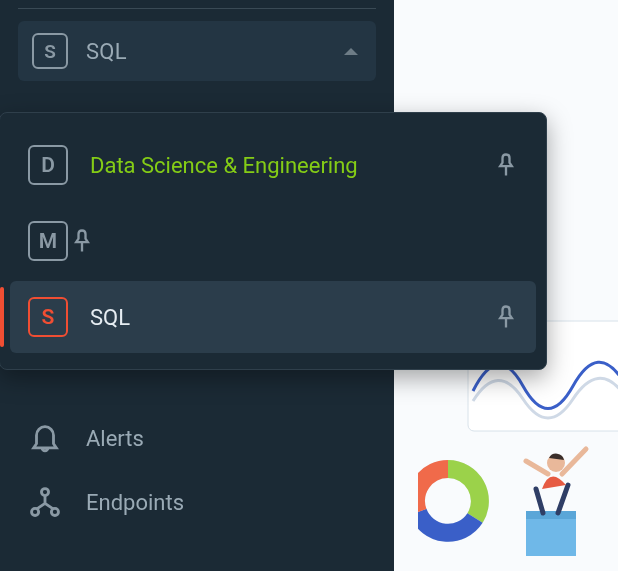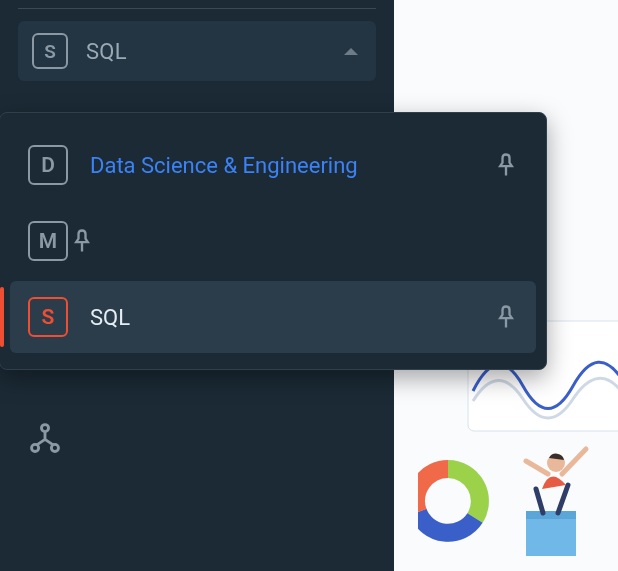--- a/index.html
+++ b/index.html
@@ -83,21 +83,21 @@
     border: 2px solid #8a99a4;
     border-radius: 6px;
     display: flex; align-items: center; justify-content: center;
     color: #8a99a4;
     font-weight: 600;
     font-size: 21px;
     flex-shrink: 0;
   }
   .dd-row .label {
     margin-left: 22px;
-    color: #3b82f6;
+    color: #84cc16;
     font-size: 22px;
     flex: 1;
   }
   .dd-row .pin {
     width: 28px; height: 28px;
     color: #8a99a4;
     flex-shrink: 0;
   }
 
   .dd-row.selected {
@@ -214,28 +214,36 @@
       <div class="label">SQL</div>
       <svg class="pin" viewBox="0 0 24 24" fill="none" stroke="currentColor" stroke-width="2">
         <path d="M12 3 L12 3 C14 3 15 4 15 6 L15 10 L17 13 L7 13 L9 10 L9 6 C9 4 10 3 12 3 Z"></path>
         <line x1="12" y1="13" x2="12" y2="21"></line>
       </svg>
     </div>
 
   </div>
 
   <div class="nav-stack">
+    <div class="nav-item">
+      <svg class="icon" viewBox="0 0 24 24" fill="none" stroke="currentColor" stroke-width="2">
+        <path d="M18 16 L18 10 a6 6 0 0 0 -12 0 L6 16 L4 19 L20 19 Z"></path>
+        <path d="M10 19 a2 2 0 0 0 4 0"></path>
+      </svg>
+      <div class="label">Alerts</div>
+    </div>
 
     <div class="nav-item">
       <svg class="icon" viewBox="0 0 24 24" fill="none" stroke="currentColor" stroke-width="2">
         <circle cx="12" cy="5" r="2.5"></circle>
         <circle cx="5" cy="19" r="2.5"></circle>
         <circle cx="19" cy="19" r="2.5"></circle>
         <path d="M12 7.5 L12 13 M12 13 L6 17 M12 13 L18 17"></path>
       </svg>
+      <div class="label">Endpoints</div>
     </div>
   </div>
 </div>
 
 <div class="content">
   <div class="card">
     <span>L end</span>
   </div>
 
   <div class="illustration">

